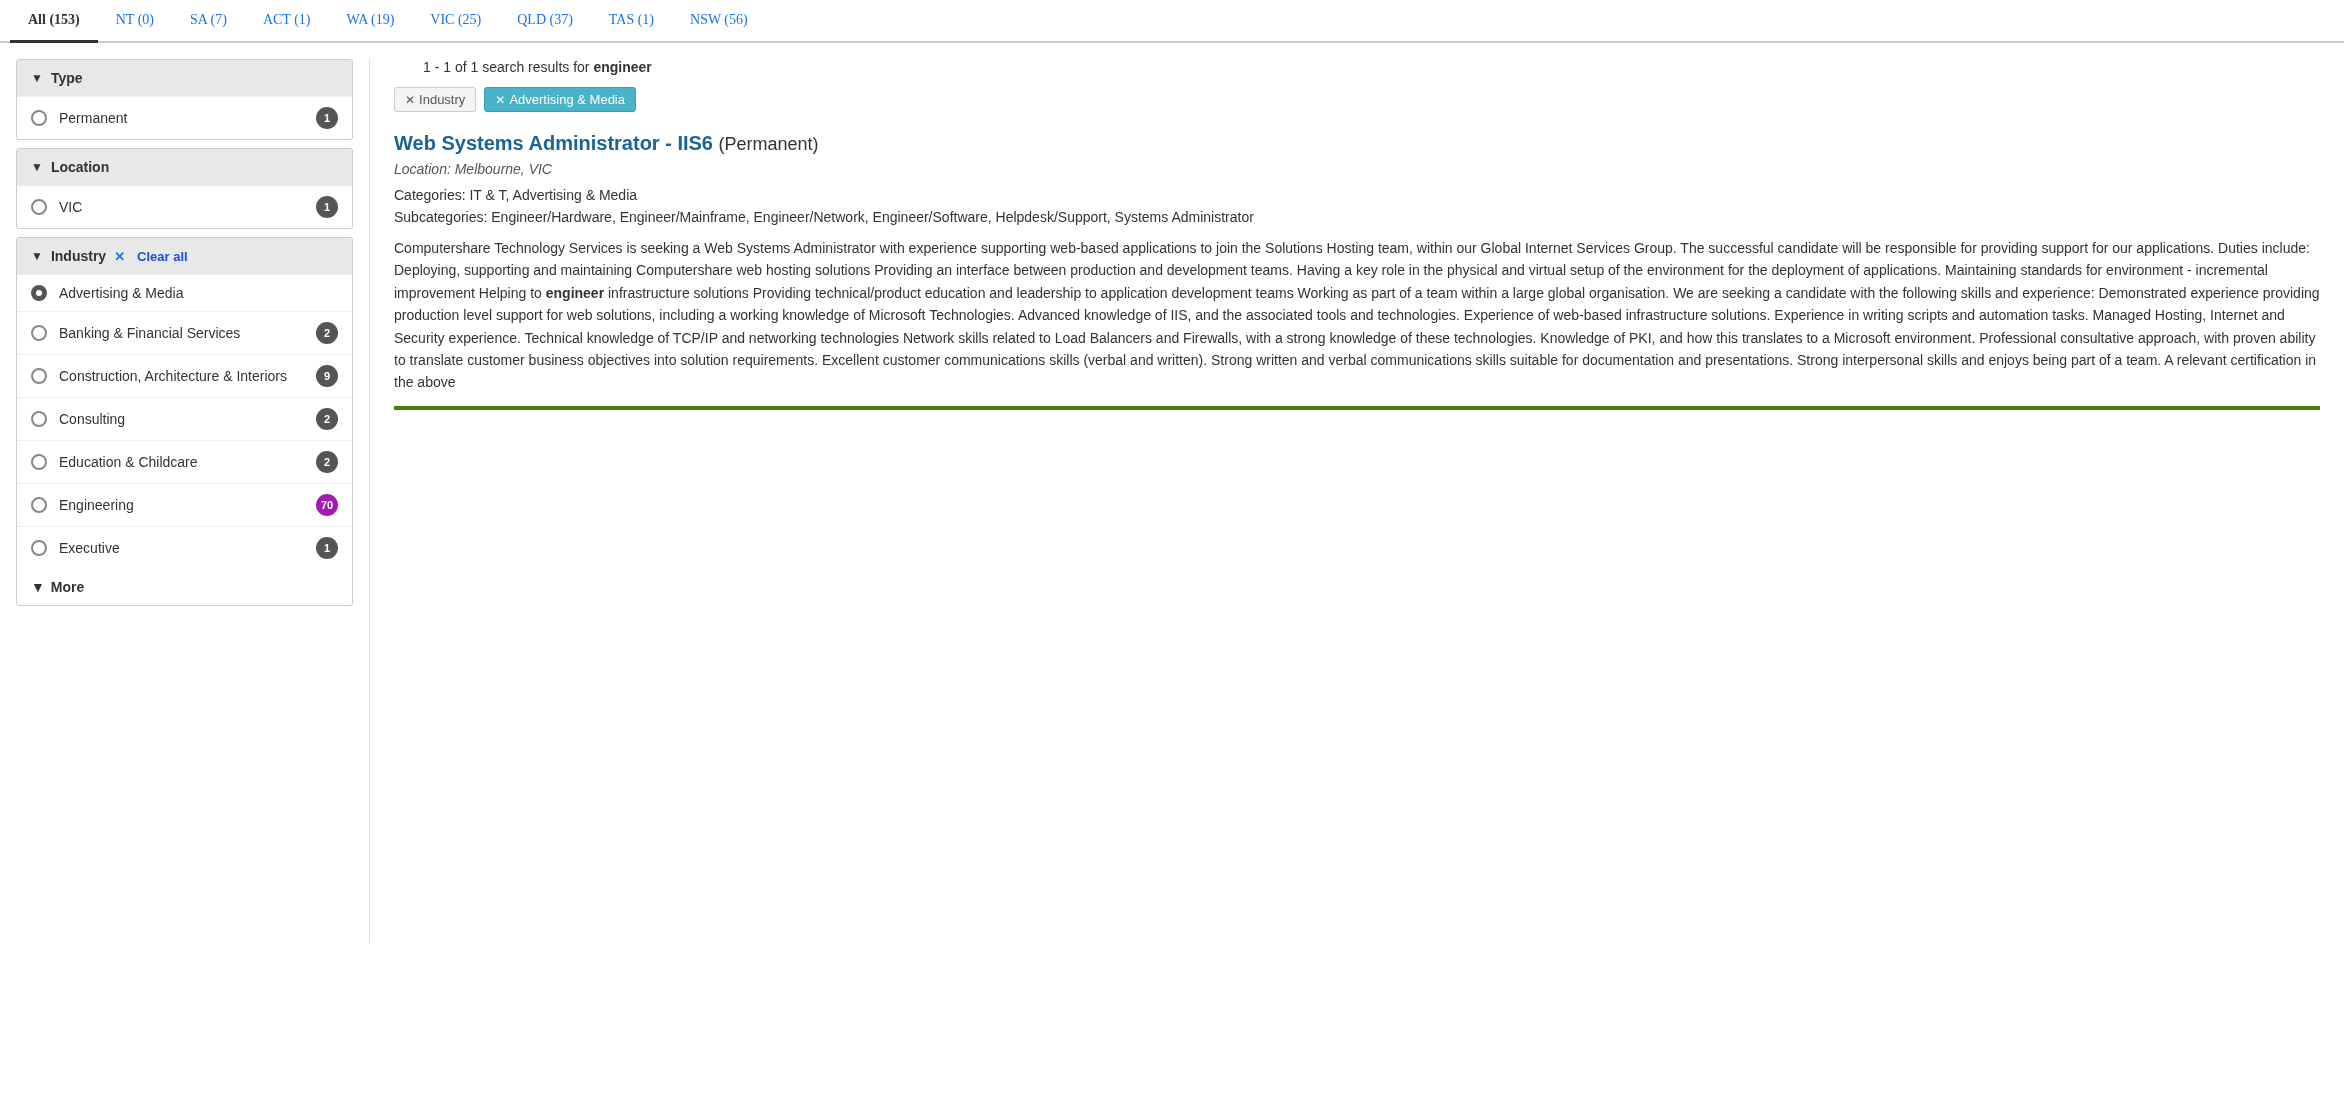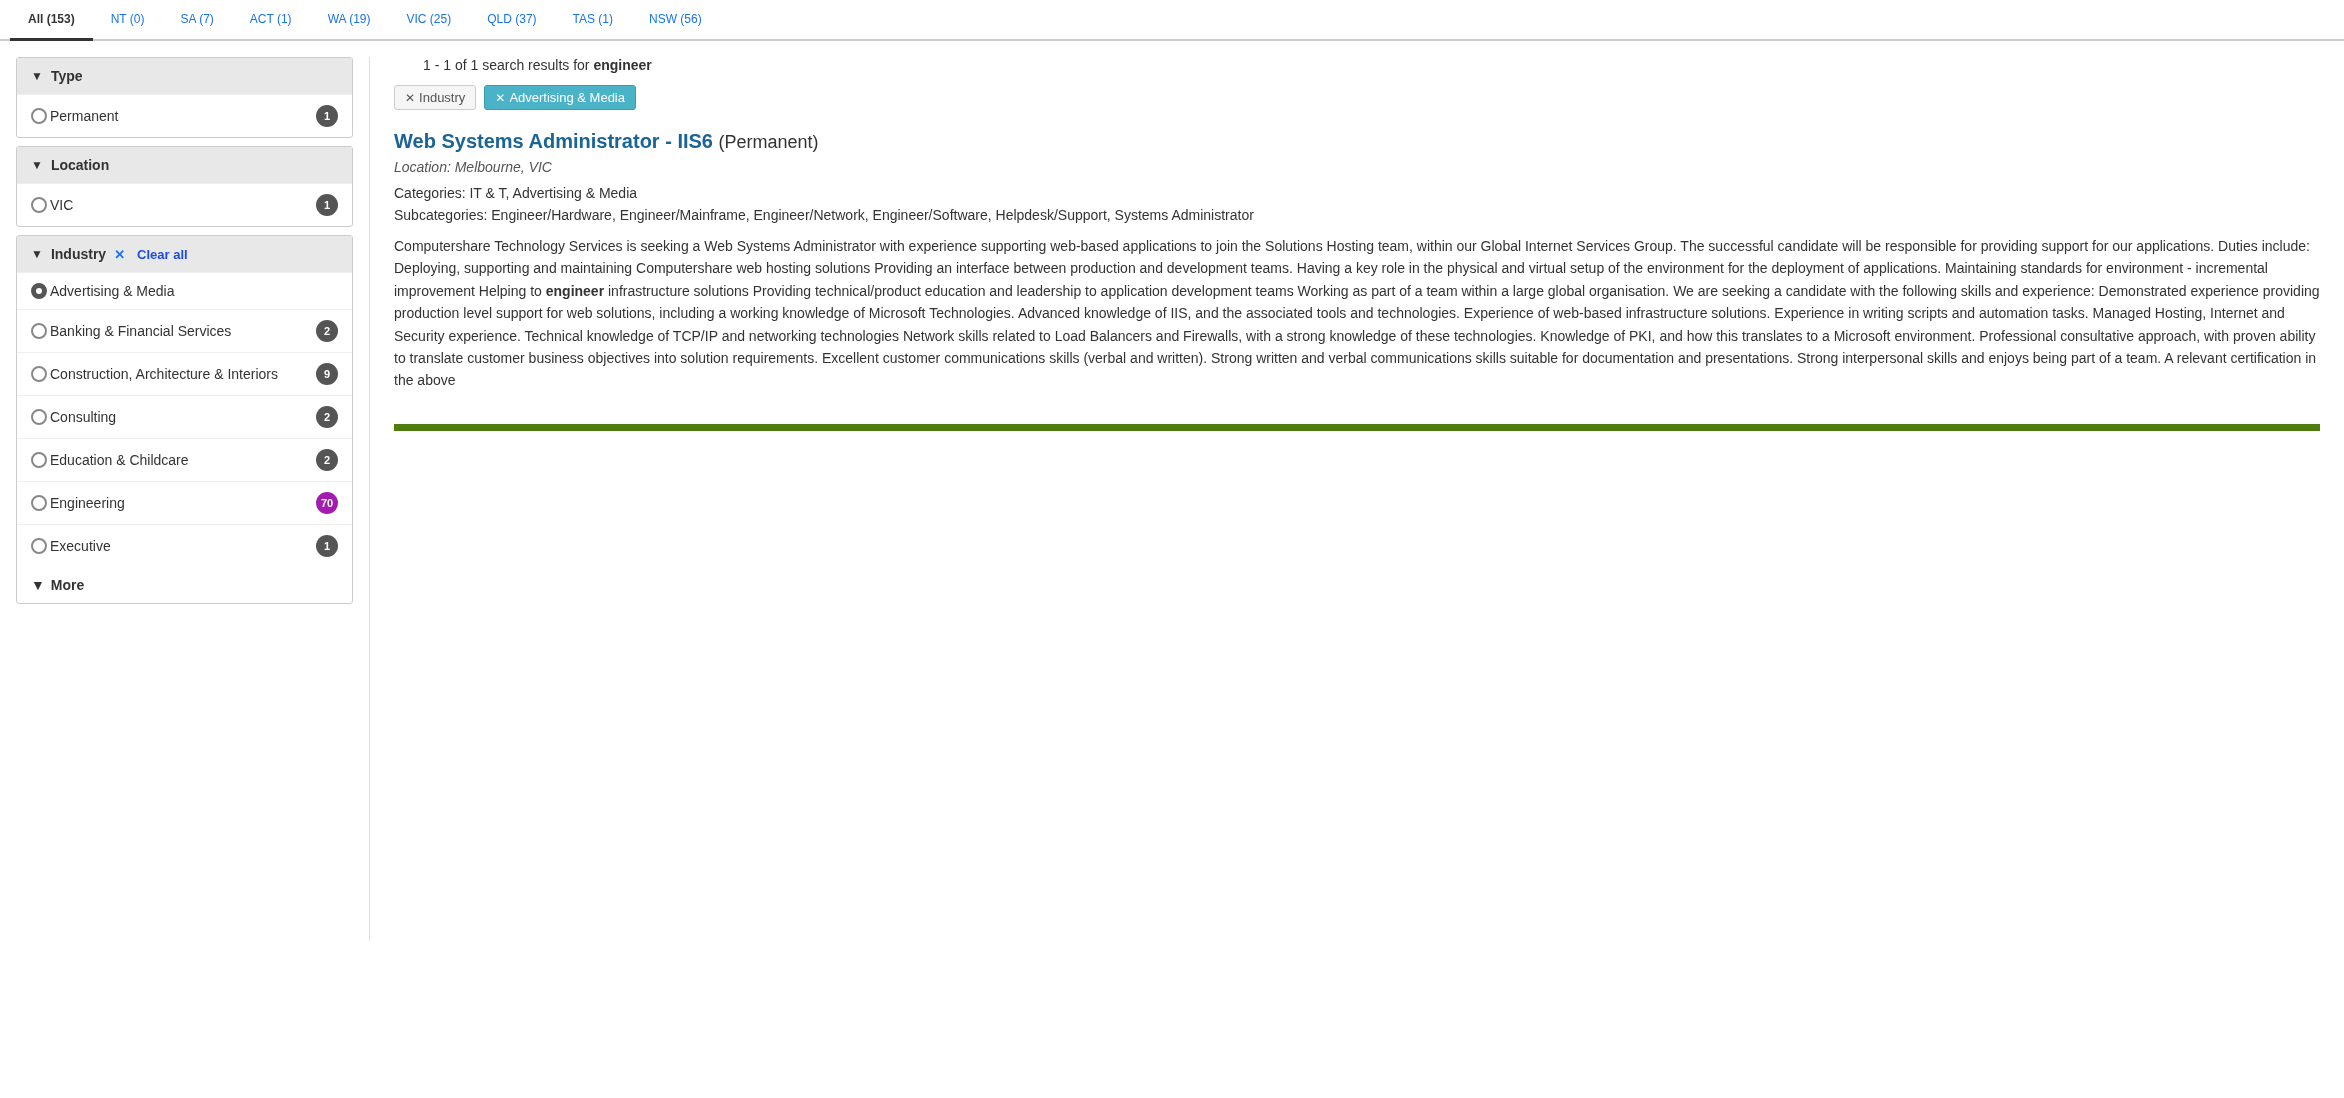--- a/index.html
+++ b/index.html
@@ -9,24 +9,25 @@
     .tab-bar {
       display: flex;
       align-items: center;
       border-bottom: 2px solid #ccc;
       padding: 0 10px;
       background: #fff;
     }
     .tab-item {
       padding: 12px 18px;
       cursor: pointer;
-      font-size: 12px;
+      font-size: 14px;
       color: #1a73e8;
       border-bottom: 3px solid transparent;
       margin-bottom: -2px;
+      font-family: Liberation Serif, serif;
     }
     .tab-item.active {
       color: #333;
       border-bottom: 3px solid #333;
       font-weight: bold;
     }
 
     
     .main-layout {
       display: flex;
@@ -66,21 +67,21 @@
       justify-content: space-between;
       padding: 10px 14px;
       border-top: 1px solid #eee;
       cursor: pointer;
     }
     .sidebar-item-row:first-child { border-top: none; }
 
     .sidebar-item-left {
       display: flex;
       align-items: center;
-      gap: 3px;
+      gap: 12px;
       font-size: 14px;
     }
 
     .radio-circle {
       width: 16px;
       height: 16px;
       border-radius: 50%;
       border: 2px solid #888;
       display: inline-block;
       flex-shrink: 0;
@@ -173,22 +174,22 @@
     }
     .filter-tag.blue {
       background: #4ab3c8;
       color: #fff;
       border: 1px solid #3a9db2;
     }
     .filter-tag .x-icon { font-size: 12px; }
 
     
     .job-listing {
-      border-bottom: 7px solid #4d7c0f;
-      padding-bottom: 32px;
+      border-bottom: 4px solid #4d7c0f;
+      padding-bottom: 12px;
     }
 
     .job-title {
       font-size: 20px;
       margin-bottom: 6px;
     }
     .job-title .title-link {
       color: #1a6496;
       font-weight: bold;
       text-decoration: none;

